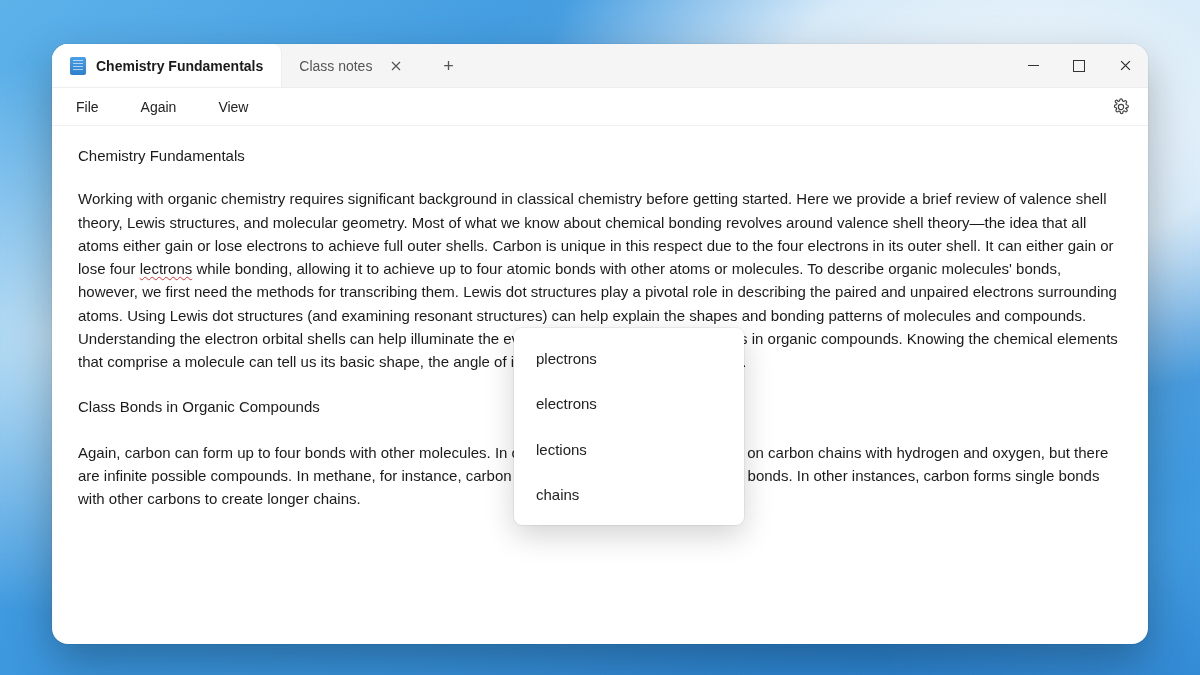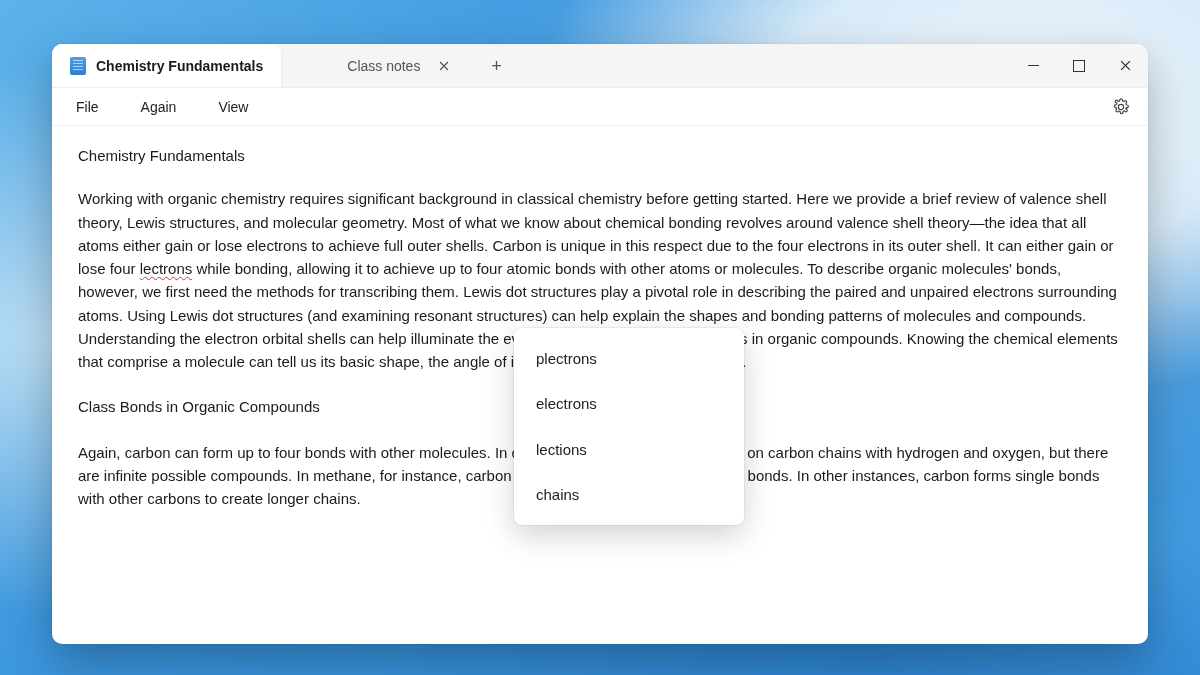--- a/index.html
+++ b/index.html
@@ -33,21 +33,21 @@
     width:1600px;height:1000px;
     right:-600px;bottom:-600px;
     background: radial-gradient(ellipse at center, rgba(40,120,200,0.55), rgba(40,120,200,0) 55%);
   }
 
   .window {
     position: absolute;
     left: 52px; top: 44px;
     width: 1096px; height: 600px;
     background: #fff;
-    border-radius: 10px;
+    border-radius: 16px;
     box-shadow: 0 18px 45px rgba(0,0,0,0.28), 0 0 0 1px rgba(0,0,0,0.04);
     display: flex; flex-direction: column;
     overflow: hidden;
   }
 
   .titlebar {
     height: 44px;
     display: flex; align-items: stretch;
     background: #f5f5f5;
     border-bottom: 1px solid #eee;
@@ -62,21 +62,21 @@
     cursor: default;
   }
   .tab.active {
     background: #fff;
     border-top-left-radius: 10px;
     border-top-right-radius: 8px;
     font-weight: 600;
     color: #1a1a1a;
     box-shadow: 0 -1px 0 #fff inset, 1px 0 0 #eee;
   }
-  .tab.inactive { color: #555; margin-left: 48px; }
+  .tab.inactive { color: #555; }
   .tab .notepad-icon {
     width: 16px; height: 18px;
     background: linear-gradient(#4aa0e8,#2e7fc9);
     border-radius: 2px;
     position: relative;
   }
   .tab .notepad-icon::before{
     content:"";position:absolute;inset:3px 3px 3px 3px;
     background: repeating-linear-gradient(#fff,#fff 1px,transparent 1px,transparent 3px);
     opacity:.6;

